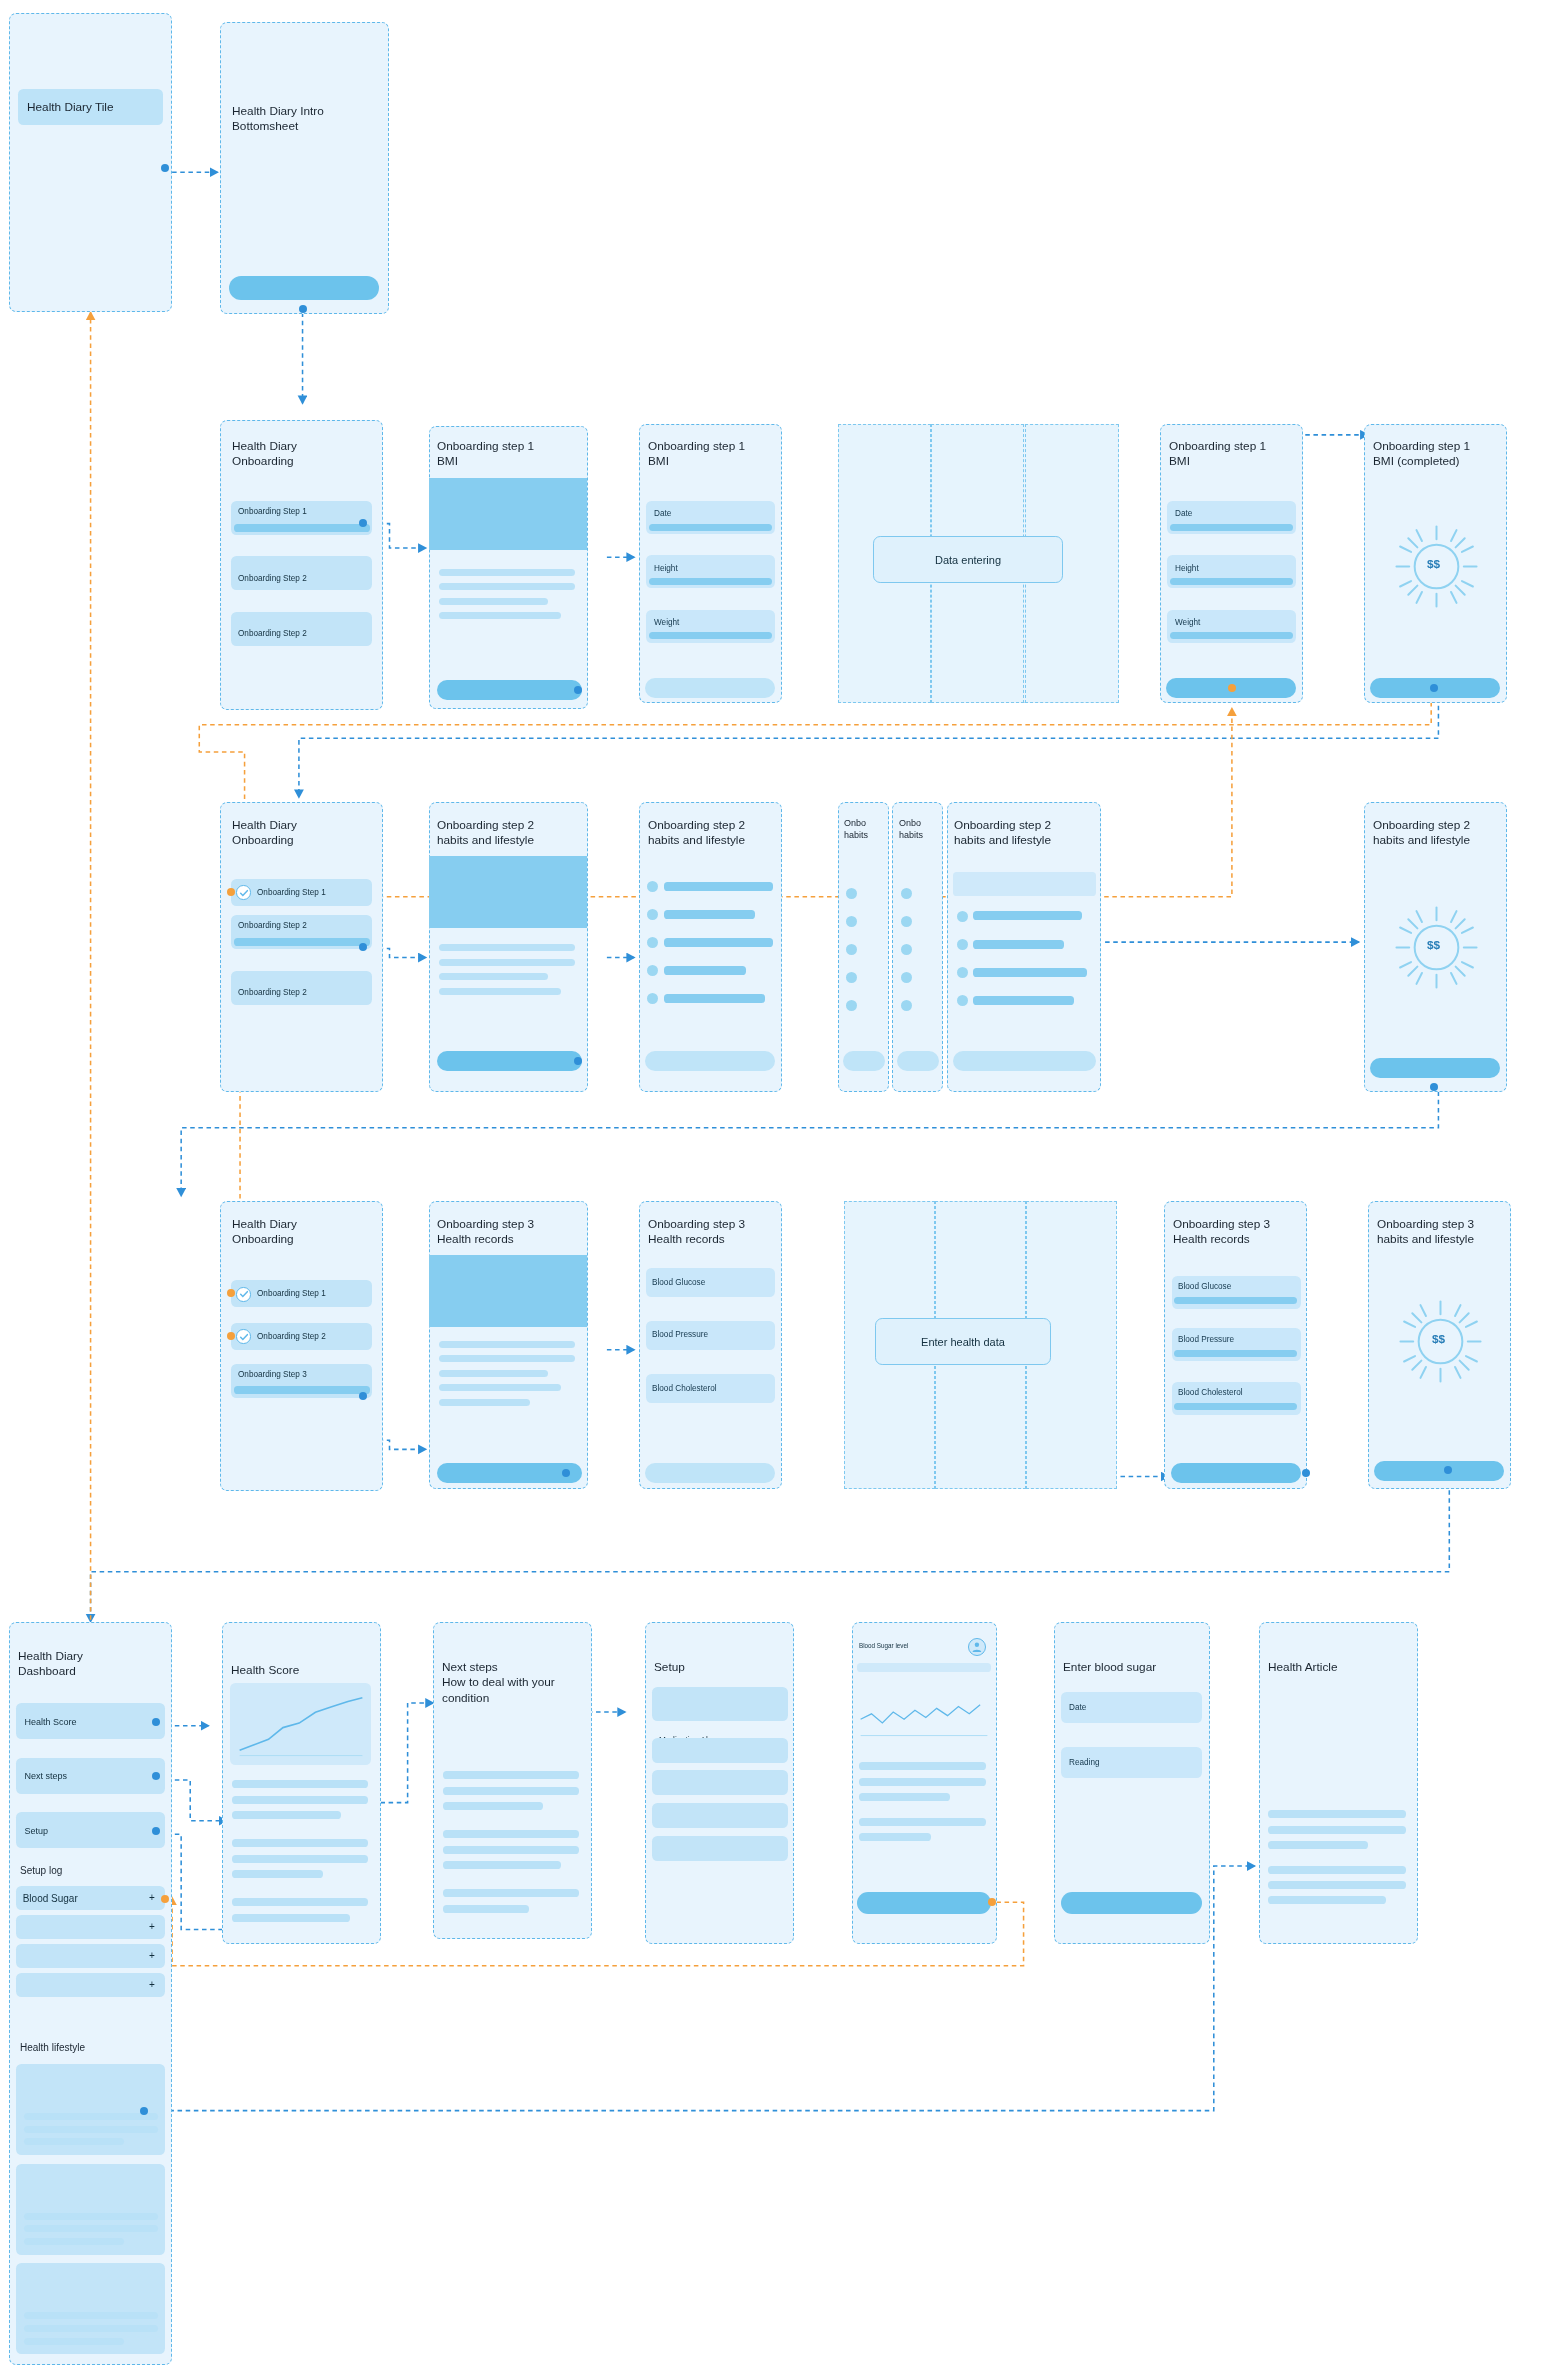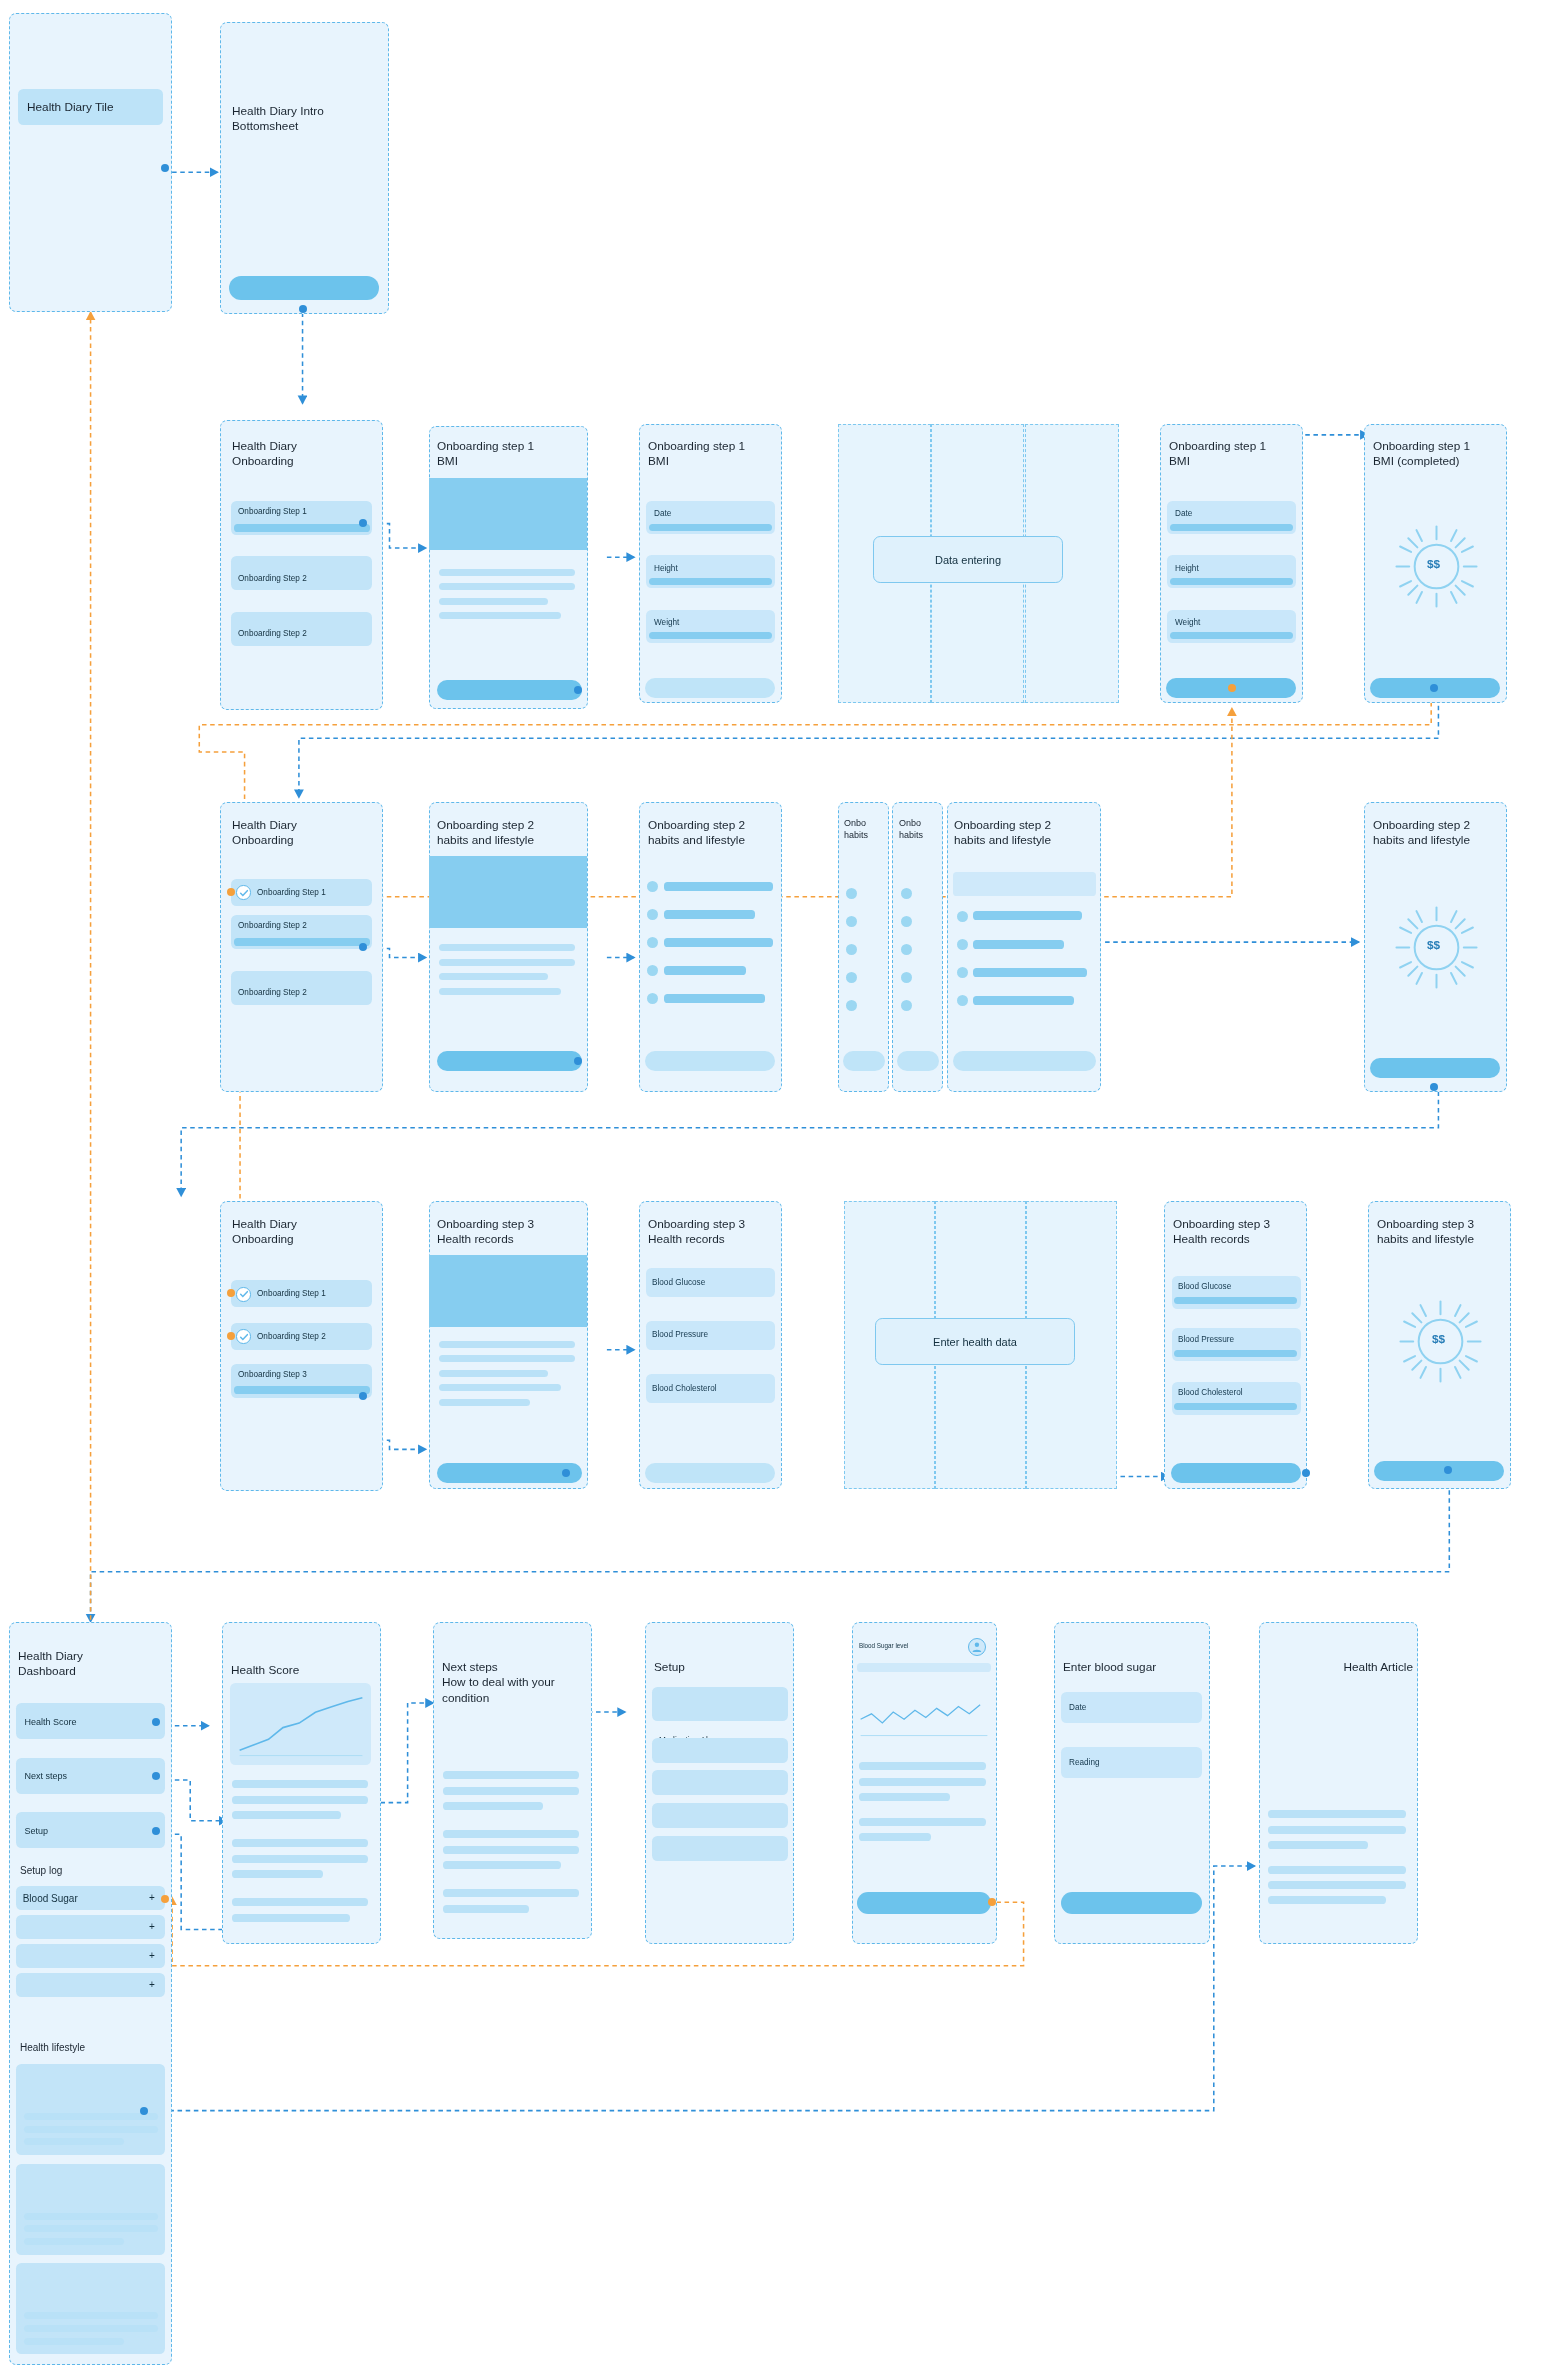--- a/index.html
+++ b/index.html
@@ -368,21 +368,21 @@
   <div class="field" style="left:646px; top:1321px; width:129px; height:29px;"></div>
   <div class="field-label" style="left:652px; top:1330px;">Blood Pressure</div>
   <div class="field" style="left:646px; top:1374px; width:129px; height:29px;"></div>
   <div class="field-label" style="left:652px; top:1384px;">Blood Cholesterol</div>
   <div class="cta-pale" style="left:645px; top:1463px; width:130px; height:20px;"></div>
 
   <div class="frame" style="left:844px; top:1201px; width:272px; height:288px;"></div>
   <div class="grid-box" style="left:844px; top:1201px; width:91px; height:288px;"></div>
   <div class="grid-box" style="left:935px; top:1201px; width:91px; height:288px;"></div>
   <div class="grid-box" style="left:1026px; top:1201px; width:91px; height:288px;"></div>
-  <div class="proc" style="left:875px; top:1318px; width:200px; height:47px;">Enter health data</div>
+  <div class="proc" style="left:875px; top:1318px; width:176px; height:47px;">Enter health data</div>
 
   <div class="frame" style="left:1164px; top:1201px; width:143px; height:288px;"></div>
   <div class="frame-title" style="left:1173px; top:1217px; width:136px;">Onboarding step 3
 Health records</div>
   <div class="field" style="left:1172px; top:1276px; width:129px; height:33px;"></div>
   <div class="field-label" style="left:1178px; top:1282px;">Blood Glucose</div>
   <div class="bar" style="left:1174px; top:1297px; width:123px; height:7.2px;"></div>
   <div class="field" style="left:1172px; top:1328px; width:129px; height:33px;"></div>
   <div class="field-label" style="left:1178px; top:1335px;">Blood Pressure</div>
   <div class="bar" style="left:1174px; top:1350px; width:123px; height:7.2px;"></div>
@@ -518,21 +518,21 @@
 
   <div class="frame" style="left:1054px; top:1622px; width:156px; height:322px;"></div>
   <div class="frame-title" style="left:1063px; top:1660px; width:145px;">Enter blood sugar</div>
   <div class="field" style="left:1061px; top:1692px; width:141px; height:31px;"></div>
   <div class="field-label" style="left:1069px; top:1703px;">Date</div>
   <div class="field" style="left:1061px; top:1747px; width:141px; height:31px;"></div>
   <div class="field-label" style="left:1069px; top:1758px;">Reading</div>
   <div class="cta" style="left:1061px; top:1892px; width:141px; height:22px;"></div>
 
   <div class="frame" style="left:1259px; top:1622px; width:159px; height:322px;"></div>
-  <div class="frame-title" style="left:1268px; top:1660px; width:145px;text-align:right;">Health Article</div>
+  <div class="frame-title" style="left:1268px; top:1660px; width:145px;">Health Article</div>
   <div class="bar-light" style="left:1268px; top:1810px; width:138px; height:8.2px;"></div>
   <div class="bar-light" style="left:1268px; top:1826px; width:138px; height:8.2px;"></div>
   <div class="bar-light" style="left:1268px; top:1841px; width:100px; height:8.2px;"></div>
   <div class="bar-light" style="left:1268px; top:1866px; width:138px; height:8.2px;"></div>
   <div class="bar-light" style="left:1268px; top:1881px; width:138px; height:8.2px;"></div>
   <div class="bar-light" style="left:1268px; top:1896px; width:118px; height:8.2px;"></div>
 
 </div>
 
 

